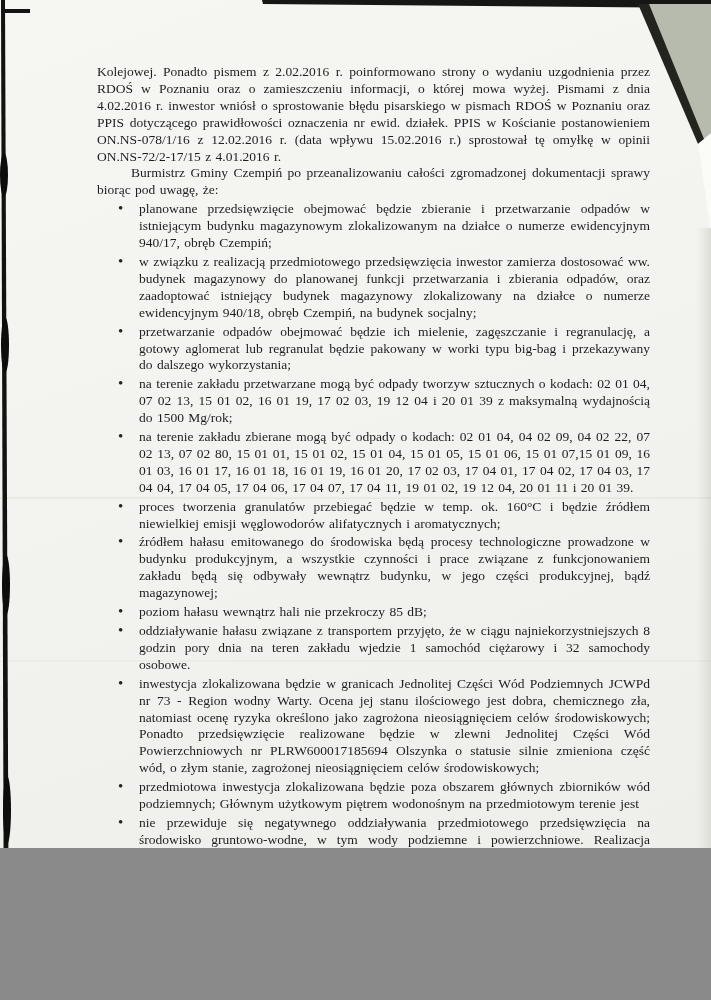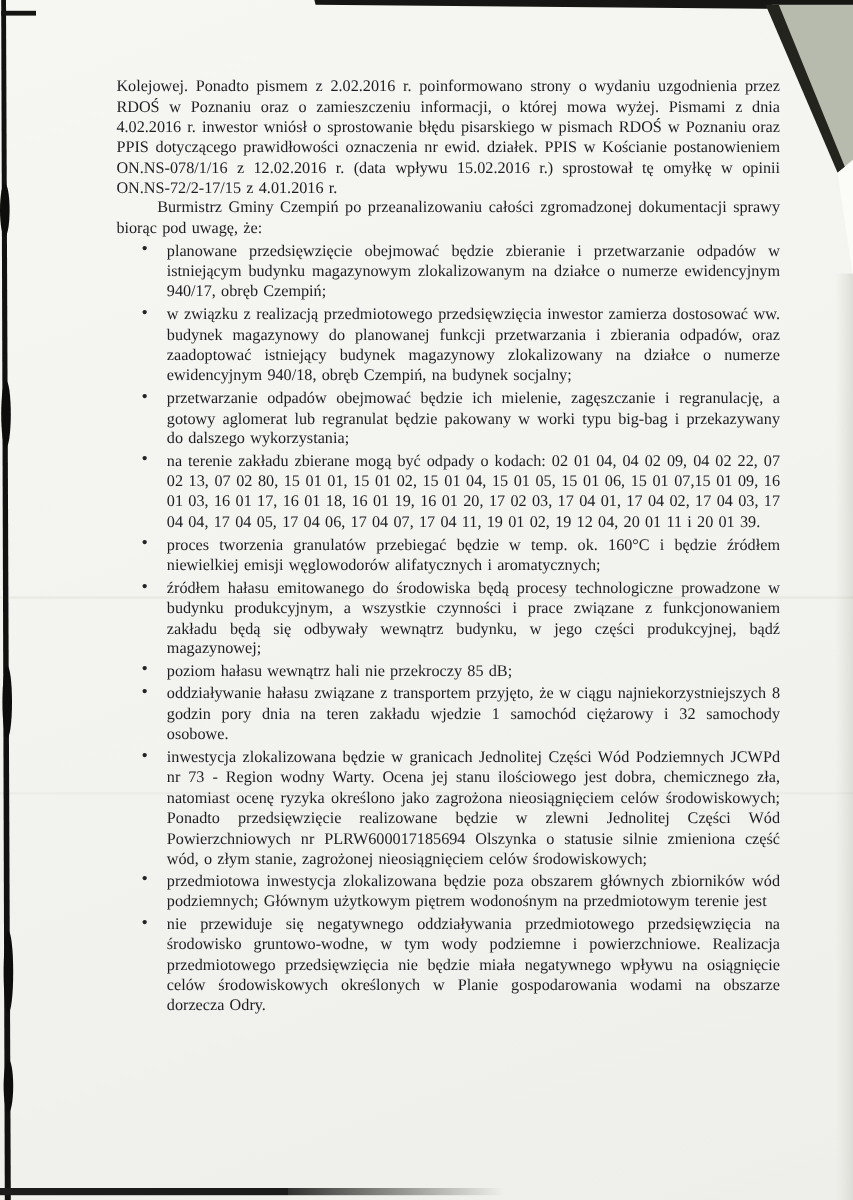--- a/index.html
+++ b/index.html
@@ -1,18 +1,18 @@
 <!DOCTYPE html>
 <html><head>
 <meta charset="utf-8">
 <style>
   html,body{margin:0;padding:0;background:#8a8a8a;}
   .paper{
     position:relative;
-    width:711px;height:1000px;
+    width:711px;height:848px;
     background:
       linear-gradient(160deg, #f6f6f2 0%, #f3f3ef 45%, #eeeeea 100%);
     overflow:hidden;
     font-family:"Liberation Serif","DejaVu Serif",serif;
   }
   .artifacts{position:absolute;inset:0;pointer-events:none;}
   .content{
     position:absolute;
     left:97px;top:64px;width:553px;
     color:#1e1e22;
@@ -82,20 +82,21 @@
     <rect x="0" y="660" width="711" height="2" fill="#4a4a40" opacity="0.03"></rect>
   </svg>
 
   <div class="content">
     <p>Kolejowej. Ponadto pismem z 2.02.2016 r. poinformowano strony o wydaniu uzgodnienia przez RDOŚ w Poznaniu oraz o zamieszczeniu informacji, o której mowa wyżej. Pismami z dnia 4.02.2016 r. inwestor wniósł o sprostowanie błędu pisarskiego w pismach RDOŚ w Poznaniu oraz PPIS dotyczącego prawidłowości oznaczenia nr ewid. działek. PPIS w Kościanie postanowieniem ON.NS-078/1/16 z 12.02.2016 r. (data wpływu 15.02.2016 r.) sprostował tę omyłkę w opinii ON.NS-72/2-17/15 z 4.01.2016 r.</p>
     <p class="lead">Burmistrz Gminy Czempiń po przeanalizowaniu całości zgromadzonej dokumentacji sprawy biorąc pod uwagę, że:</p>
     <ul class="bullets">
       <li>planowane przedsięwzięcie obejmować będzie zbieranie i przetwarzanie odpadów w istniejącym budynku magazynowym zlokalizowanym na działce o numerze ewidencyjnym 940/17, obręb Czempiń;</li>
       <li>w związku z realizacją przedmiotowego przedsięwzięcia inwestor zamierza dostosować ww. budynek magazynowy do planowanej funkcji przetwarzania i zbierania odpadów, oraz zaadoptować istniejący budynek magazynowy zlokalizowany na działce o numerze ewidencyjnym 940/18, obręb Czempiń, na budynek socjalny;</li>
       <li>przetwarzanie odpadów obejmować będzie ich mielenie, zagęszczanie i regranulację, a gotowy aglomerat lub regranulat będzie pakowany w worki typu big-bag i przekazywany do dalszego wykorzystania;</li>
+      <li>na terenie zakładu przetwarzane mogą być odpady tworzyw sztucznych o kodach: 02 01 04, 07 02 13, 15 01 02, 16 01 19, 17 02 03, 19 12 04 i 20 01 39 z maksymalną wydajnością do 1500 Mg/rok;</li>
       <li>na terenie zakładu zbierane mogą być odpady o kodach: 02 01 04, 04 02 09, 04 02 22, 07 02 13, 07 02 80, 15 01 01, 15 01 02, 15 01 04, 15 01 05, 15 01 06, 15 01 07,15 01 09, 16 01 03, 16 01 17, 16 01 18, 16 01 19, 16 01 20, 17 02 03, 17 04 01, 17 04 02, 17 04 03, 17 04 04, 17 04 05, 17 04 06, 17 04 07, 17 04 11, 19 01 02, 19 12 04, 20 01 11 i 20 01 39.</li>
       <li>proces tworzenia granulatów przebiegać będzie w temp. ok. 160°C i będzie źródłem niewielkiej emisji węglowodorów alifatycznych i aromatycznych;</li>
       <li>źródłem hałasu emitowanego do środowiska będą procesy technologiczne prowadzone w budynku produkcyjnym, a wszystkie czynności i prace związane z funkcjonowaniem zakładu będą się odbywały wewnątrz budynku, w jego części produkcyjnej, bądź magazynowej;</li>
       <li>poziom hałasu wewnątrz hali nie przekroczy 85 dB;</li>
       <li>oddziaływanie hałasu związane z transportem przyjęto, że w ciągu najniekorzystniejszych 8 godzin pory dnia na teren zakładu wjedzie 1 samochód ciężarowy i 32 samochody osobowe.</li>
       <li>inwestycja zlokalizowana będzie w granicach Jednolitej Części Wód Podziemnych JCWPd nr 73 - Region wodny Warty. Ocena jej stanu ilościowego jest dobra, chemicznego zła, natomiast ocenę ryzyka określono jako zagrożona nieosiągnięciem celów środowiskowych; Ponadto przedsięwzięcie realizowane będzie w zlewni Jednolitej Części Wód Powierzchniowych nr PLRW600017185694 Olszynka o statusie silnie zmieniona część wód, o złym stanie, zagrożonej nieosiągnięciem celów środowiskowych;</li>
       <li>przedmiotowa inwestycja zlokalizowana będzie poza obszarem głównych zbiorników wód podziemnych; Głównym użytkowym piętrem wodonośnym na przedmiotowym terenie jest</li>
       <li>nie przewiduje się negatywnego oddziaływania przedmiotowego przedsięwzięcia na środowisko gruntowo-wodne, w tym wody podziemne i powierzchniowe. Realizacja przedmiotowego przedsięwzięcia nie będzie miała negatywnego wpływu na osiągnięcie celów środowiskowych określonych w Planie gospodarowania wodami na obszarze dorzecza Odry.</li>
     </ul>
   </div>

